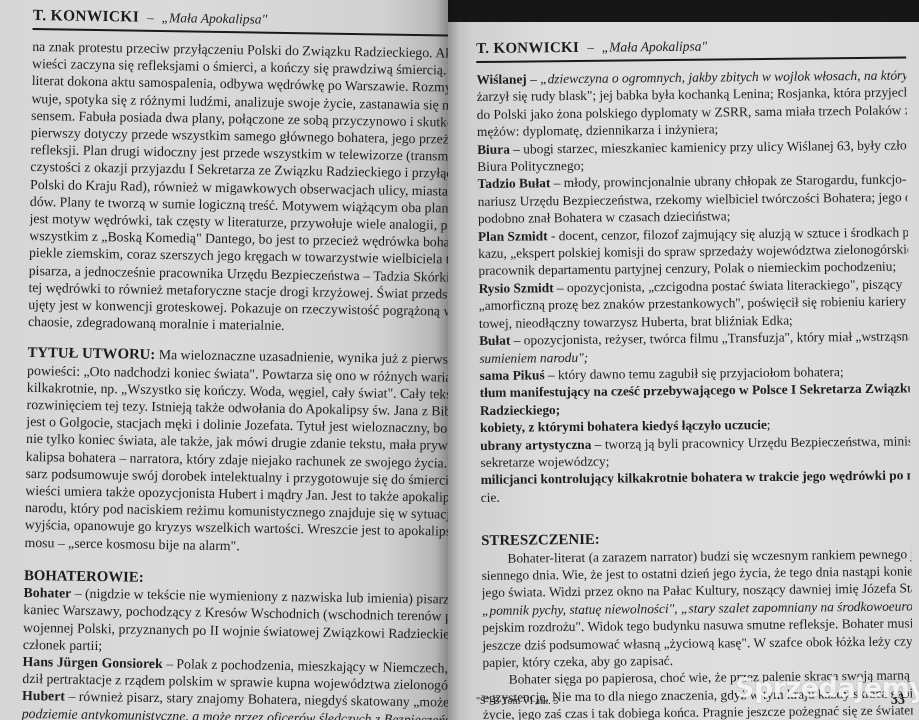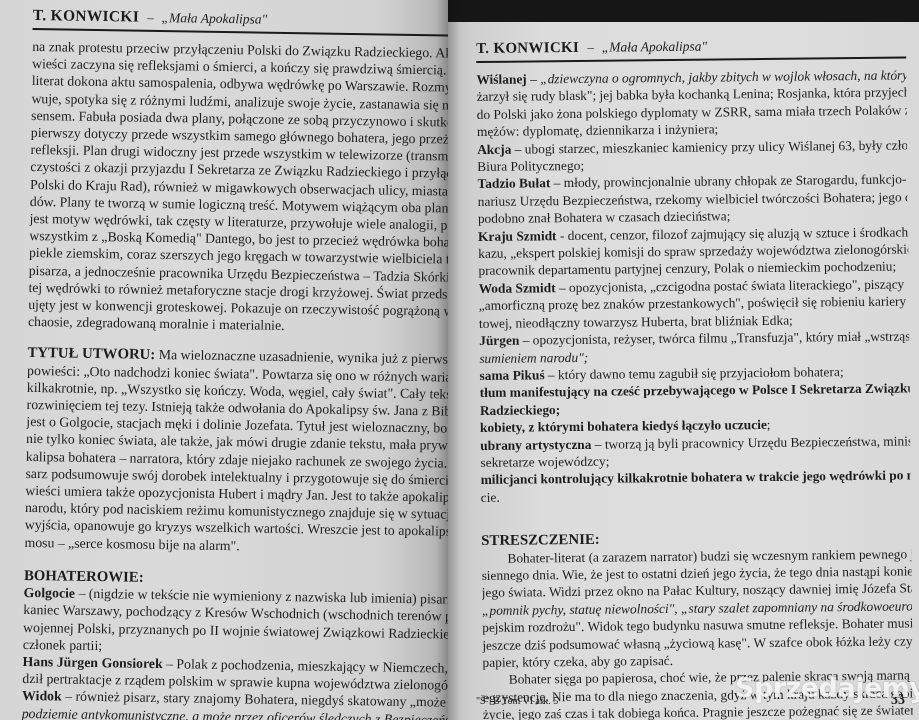--- a/index.html
+++ b/index.html
@@ -111,31 +111,31 @@
         <span class="line">sarz podsumowuje swój dorobek intelektualny i przygotowuje się do śmierci. W po-</span>
         <span class="line">wieści umiera także opozycjonista Hubert i mądry Jan. Jest to także apokalipsa całego</span>
         <span class="line">narodu, który pod naciskiem reżimu komunistycznego znajduje się w sytuacji bez</span>
         <span class="line">wyjścia, opanowuje go kryzys wszelkich wartości. Wreszcie jest to apokalipsa kos-</span>
         <span class="line">mosu – „serce kosmosu bije na alarm".</span>
       </div>
 
       <div class="sect" style="margin-top:16px;">BOHATEROWIE:</div>
 
       <div>
-        <span class="line"><span class="lead">Golgocie</span><span> – (nigdzie w tekście nie wymieniony z nazwiska lub imienia) pisarz, miesz-</span></span>
+        <span class="line"><span class="lead">Bohater</span><span> – (nigdzie w tekście nie wymieniony z nazwiska lub imienia) pisarz, miesz-</span></span>
         <span class="line">kaniec Warszawy, pochodzący z Kresów Wschodnich (wschodnich terenów przed-</span>
         <span class="line">wojennej Polski, przyznanych po II wojnie światowej Związkowi Radzieckiemu), były</span>
         <span class="line">członek partii;</span>
       </div>
       <div>
         <span class="line"><span class="lead">Hans Jürgen Gonsiorek</span><span> – Polak z pochodzenia, mieszkający w Niemczech, pro-</span></span>
         <span class="line">dził pertraktacje z rządem polskim w sprawie kupna województwa zielonogórskiego;</span>
       </div>
       <div>
-        <span class="line"><span class="lead">Widok</span><span> – również pisarz, stary znajomy Bohatera, niegdyś skatowany „może przez</span></span>
+        <span class="line"><span class="lead">Hubert</span><span> – również pisarz, stary znajomy Bohatera, niegdyś skatowany „może przez</span></span>
         <span class="line q">podziemie antykomunistyczne, a może przez oficerów śledczych z Bezpieczeństwa"</span>
 
       </div>
 
     </div>
   </div>
 </div>
 
 <div class="page-right">
   <div class="inner">
@@ -147,40 +147,40 @@
     <div class="rule"></div>
 
     <div class="body-text" style="margin-top:8px;">
       <div>
         <span class="line"><span class="lead">Wiślanej</span><span class="q"> – „dziewczyna o ogromnych, jakby zbitych w wojlok włosach, na których</span></span>
         <span class="line">żarzył się rudy blask"; jej babka była kochanką Lenina; Rosjanka, która przyjechała</span>
         <span class="line">do Polski jako żona polskiego dyplomaty w ZSRR, sama miała trzech Polaków za</span>
         <span class="line">mężów: dyplomatę, dziennikarza i inżyniera;</span>
       </div>
       <div>
-        <span class="line"><span class="lead">Akcja</span><span> – ubogi starzec, mieszkaniec kamienicy przy ulicy Wiślanej 63, były członek</span></span>
+        <span class="line"><span class="lead">Biura</span><span> – ubogi starzec, mieszkaniec kamienicy przy ulicy Wiślanej 63, były członek</span></span>
         <span class="line">Biura Politycznego;</span>
       </div>
       <div>
         <span class="line"><span class="lead">Tadzio Bułat</span><span> – młody, prowincjonalnie ubrany chłopak ze Starogardu, funkcjo-</span></span>
         <span class="line">nariusz Urzędu Bezpieczeństwa, rzekomy wielbiciel twórczości Bohatera; jego ojciec</span>
         <span class="line">podobno znał Bohatera w czasach dzieciństwa;</span>
       </div>
       <div>
-        <span class="line"><span class="lead">Kraju Szmidt</span><span> - docent, cenzor, filozof zajmujący się aluzją w sztuce i środkach prze-</span></span>
+        <span class="line"><span class="lead">Plan Szmidt</span><span> - docent, cenzor, filozof zajmujący się aluzją w sztuce i środkach prze-</span></span>
         <span class="line">kazu, „ekspert polskiej komisji do spraw sprzedaży województwa zielonogórskiego",</span>
         <span class="line">pracownik departamentu partyjnej cenzury, Polak o niemieckim pochodzeniu;</span>
       </div>
       <div>
-        <span class="line"><span class="lead">Woda Szmidt</span><span> – opozycjonista, „czcigodna postać świata literackiego", piszący</span></span>
+        <span class="line"><span class="lead">Rysio Szmidt</span><span> – opozycjonista, „czcigodna postać świata literackiego", piszący</span></span>
         <span class="line">„amorficzną prozę bez znaków przestankowych", poświęcił się robieniu kariery świa-</span>
         <span class="line">towej, nieodłączny towarzysz Huberta, brat bliźniak Edka;</span>
       </div>
       <div>
-        <span class="line"><span class="lead">Jürgen</span><span> – opozycjonista, reżyser, twórca filmu „Transfuzja", który miał „wstrząsnąć</span></span>
+        <span class="line"><span class="lead">Bułat</span><span> – opozycjonista, reżyser, twórca filmu „Transfuzja", który miał „wstrząsnąć</span></span>
         <span class="line q">sumieniem narodu";</span>
       </div>
       <div>
         <span class="line"><span class="lead">sama Pikuś</span><span> – który dawno temu zagubił się przyjaciołom bohatera;</span></span>
       </div>
       <div>
         <span class="line lead">tłum manifestujący na cześć przebywającego w Polsce I Sekretarza Związku</span>
         <span class="line lead">Radzieckiego;</span>
       </div>
       <div>

